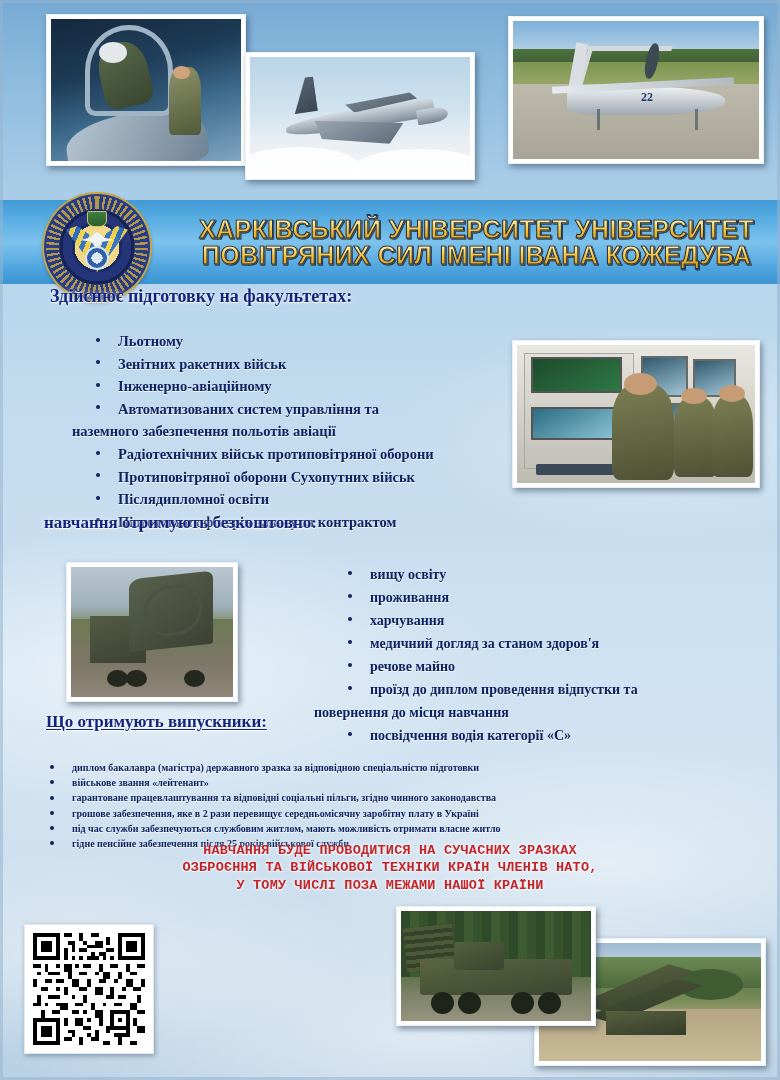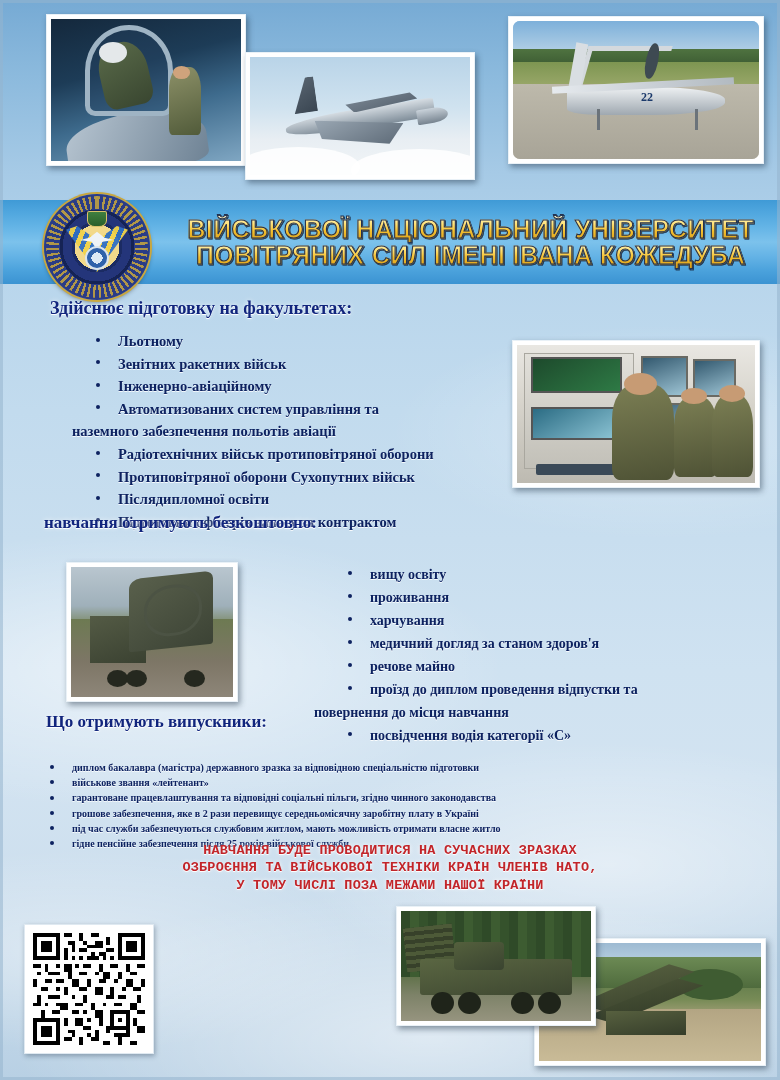--- a/index.html
+++ b/index.html
@@ -66,21 +66,21 @@
     background:linear-gradient(150deg,#5e6a76,#394551); clip-path:polygon(18% 100%,72% 0,100% 0,100% 100%); transform:rotate(-8deg); }
   .p2 .wing { position:absolute; left:30%; top:50%; width:40%; height:26%;
     background:linear-gradient(160deg,#9aa7b3,#5d6a77); clip-path:polygon(0 0,100% 38%,82% 100%,6% 62%); transform:rotate(-6deg); }
   .p2 .wing2 { position:absolute; left:42%; top:30%; width:34%; height:17%;
     background:linear-gradient(160deg,#828f9b,#4d5966); clip-path:polygon(4% 62%,90% 0,100% 30%,16% 100%); }
   .p2 .nose2 { position:absolute; left:76%; top:43%; width:14%; height:13%;
     background:linear-gradient(180deg,#c9d2da,#76838f); border-radius:8% 60% 60% 8%; transform:rotate(-9deg); }
 
   
   .p3 { left:508px; top:16px; width:256px; height:148px; }
-  .p3 .img { background: linear-gradient(180deg,#7fb0d8 0%,#a8c9e0 22%,#6d8f5c 34%,#8d9e6a 46%,#b4b0a2 62%,#c9c5b8 100%); border-radius: 7px; }
+  .p3 .img { background: linear-gradient(180deg,#7fb0d8 0%,#a8c9e0 22%,#6d8f5c 34%,#8d9e6a 46%,#b4b0a2 62%,#c9c5b8 100%); }
   .p3 .sky-band { position:absolute; left:0; top:0; width:100%; height:24%;
     background:linear-gradient(180deg,#7db0da,#b6d2e6); }
   .p3 .treeline { position:absolute; left:0; top:20%; width:100%; height:12%;
     background:linear-gradient(180deg,#4f7340,#3d5c33); }
   .p3 .grass { position:absolute; left:0; top:30%; width:100%; height:18%;
     background:linear-gradient(180deg,#7d9551,#9aa86a); }
   .p3 .tarmac { position:absolute; left:0; top:46%; width:100%; height:54%;
     background:linear-gradient(180deg,#bdb9ab,#a8a497); }
   .p3 .body { position:absolute; left:22%; top:48%; width:64%; height:20%;
     background:linear-gradient(180deg,#eef1f3,#9fa8b0); border-radius:22% 46% 46% 22%; }
@@ -217,35 +217,35 @@
   }
 
   
   .sec-head {
     position:absolute;
     font-family:"Liberation Serif", serif;
     font-weight:bold; color:#11257d;
     text-shadow: 0 1px 0 rgba(255,255,255,.95), 0 0 5px rgba(255,255,255,.8);
     line-height:1.18;
   }
-  .sec-head.underline { text-underline-offset:2px; }
+  .sec-head.underline { text-decoration:underline; text-underline-offset:2px; }
 
   ul.bl { position:absolute; list-style:none; }
   ul.bl li {
     position:relative; color:#0d2260; font-weight:bold;
     text-shadow:0 1px 0 rgba(255,255,255,.85);
   }
   ul.bl li .dot {
     position:absolute; left:0; top:.52em; width:4px; height:4px;
     background:#0d2260; border-radius:50%;
   }
   ul.bl li .txt { display:block; }
 
   
-  #faculties-head { left:50px; top:298px; font-size:18px; }
+  #faculties-head { left:50px; top:286px; font-size:18px; }
   #faculties-list { left:96px; top:330px; width:420px; font-size:14.5px; line-height:1.56; }
   #faculties-list li { padding-left:22px; }
   #faculties-list li.wrap .txt { margin-left:-46px; }
 
   
   #cadets-head { left:44px; top:513px; font-size:17px; width:520px; }
   #cadets-list { left:348px; top:564px; width:400px; font-size:14px; line-height:1.64; }
   #cadets-list li { padding-left:22px; }
   #cadets-list li.wrap .txt { margin-left:-56px; }
 
@@ -324,21 +324,21 @@
       <div class="body"></div>
       <div class="wingbar"></div>
       <div class="gear" style="left:34%;top:64%"></div>
       <div class="gear" style="left:74%;top:64%"></div>
       <div class="num">22</div>
     </div>
   </div>
 
   <div class="title-band">
     <div class="title-text">
-      <div class="tline">ВІЙСЬКОВОЇ НАЦІОНАЛЬНИЙ УНІВЕРСИТЕТ</div>
+      <div class="tline">ХАРКІВСЬКИЙ УНІВЕРСИТЕТ УНІВЕРСИТЕТ</div>
       <div class="tline">ПОВІТРЯНИХ СИЛ ІМЕНІ ІВАНА КОЖЕДУБА</div>
     </div>
   </div>
 
   <div class="emblem">
     <div class="ring-text"></div>
     <div class="rays"></div>
     <div class="crest"></div>
     <div class="bird"></div>
     <div class="shield"></div>

